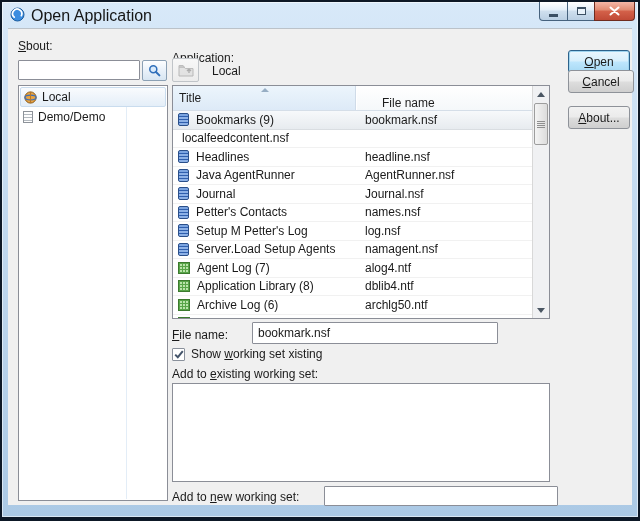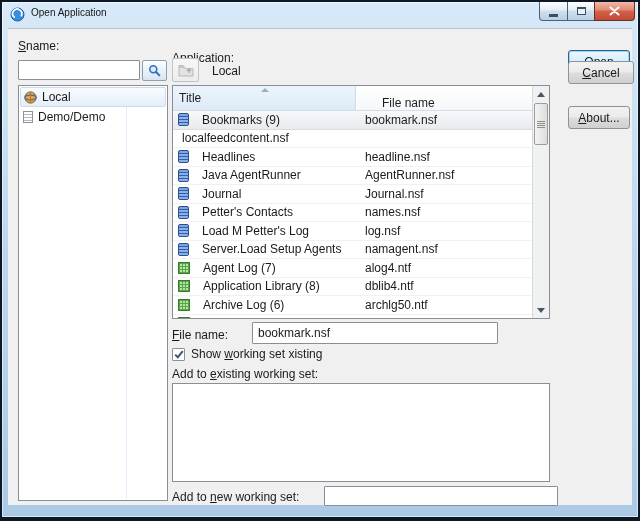--- a/index.html
+++ b/index.html
@@ -6,21 +6,21 @@
   html,body { width:640px; height:521px; font-family:"Liberation Sans", sans-serif; }
   body { position:relative; background:#0d1826; overflow:hidden; }
 
   
   .win-frame { position:absolute; inset:0; background:#0d1826; }
   .glass { position:absolute; left:2px; top:2px; right:2px; bottom:4px;
     background:linear-gradient(180deg,#d8e9f9 0%,#c2d9ef 40%,#abc9e5 100%);
     box-shadow:inset 0 0 0 1px rgba(255,255,255,.55); }
   .titlebar { position:absolute; left:0; top:0; right:0; height:28px; }
   .app-icon { position:absolute; left:10px; top:7px; width:15px; height:15px; }
-  .title-text { position:absolute; left:31px; top:7px; font-size:10px; color:#151515; }
+  .title-text { position:absolute; left:31px; top:7px; font-size:16px; color:#151515; }
 
   .win-controls { position:absolute; top:2px; right:5px; display:flex; height:19px; }
   .wbtn { border:1px solid #46627e; border-top:none; display:flex; align-items:center; justify-content:center;
     background:linear-gradient(180deg,#ffffff 0%,#e3eef8 45%,#cfdfee 50%,#bacfe3 100%); }
   .wbtn.min { width:29px; border-radius:0 0 0 4px; }
   .wbtn.max { width:28px; margin-left:-1px; }
   .wbtn.close { width:41px; margin-left:-1px; border-radius:0 0 4px 0;
     background:linear-gradient(180deg,#f4b7a7 0%,#e08a71 45%,#d4614a 50%,#c04a36 100%); border-color:#6e2b1f; }
   .glyph-min { width:9px; height:3px; background:#3b4f63; margin-top:8px; }
   .glyph-max { width:9px; height:8px; border:1px solid #3b4f63; border-top:2px solid #3b4f63; background:#e9f2fa; }
@@ -67,21 +67,21 @@
   .th-title { position:absolute; left:0; top:0; width:183px; height:100%;
     background:linear-gradient(180deg,#ecf5fc,#ddeaf7); border-right:1px solid #cfdbe8;
     display:flex; align-items:center; padding-left:6px; }
   .th-file { position:absolute; left:184px; top:0; right:0; height:100%;
     background:linear-gradient(180deg,#ffffff,#f5f8fa); display:flex; align-items:flex-end; padding-left:25px; }
   .sort-asc { position:absolute; left:88px; top:2px; width:0; height:0;
     border-left:4px solid transparent; border-right:4px solid transparent; border-bottom:4px solid #97aec4; }
   .tbody { position:absolute; left:0; top:25px; width:360px; bottom:0; overflow:hidden; }
   .trow { height:18.5px; display:flex; align-items:center; border-bottom:1px solid #f1f1f1; font-size:12px; color:#1a1a1a; }
   .trow.selected { background:linear-gradient(180deg,#f7f9fb,#e7ebef); border-bottom-color:#d9dde1; }
-  .tcell-title { width:183px; display:flex; align-items:center; gap:13px; padding-left:5px; overflow:hidden; white-space:nowrap; }
+  .tcell-title { width:183px; display:flex; align-items:center; gap:7px; padding-left:5px; overflow:hidden; white-space:nowrap; }
   .tcell-file { flex:1; padding-left:9px; overflow:hidden; white-space:nowrap; }
 
   .ic-db { width:11px; height:13px; flex:0 0 11px; border:1px solid #2a4f8a; border-radius:2px;
     background:linear-gradient(180deg,#7ba4e0 0,#7ba4e0 2px,#2f5fae 2px,#2f5fae 3px,#8db1e6 3px,#8db1e6 5px,
       #2f5fae 5px,#2f5fae 6px,#8db1e6 6px,#8db1e6 8px,#2f5fae 8px,#2f5fae 9px,#8db1e6 9px); }
   .ic-tpl { width:12px; height:12px; flex:0 0 12px; border:1px solid #3c7a2e; background-color:#b9e3a9;
     background-image:linear-gradient(#58a548 1px,transparent 1px),linear-gradient(90deg,#58a548 1px,transparent 1px);
     background-size:3px 3px; }
   .ic-doc { width:10px; height:12px; background:#fdfdfd; border:1px solid #8d9299;
     background-image:linear-gradient(#b4bac0 1px,transparent 1px); background-size:100% 3px; background-position:0 2px; }
@@ -125,21 +125,21 @@
       <div class="wbtn close">
         <svg width="11" height="10" viewBox="0 0 11 10">
           <path d="M1.5 1.5 L9.5 8.5 M9.5 1.5 L1.5 8.5" stroke="#ffffff" stroke-width="2" stroke-linecap="round"></path>
         </svg>
       </div>
     </div>
   </div>
 
   <div class="client">
 
-    <div class="lbl" style="left:10px; top:10px;"><span class="u">S</span><span>name:</span></div>
+    <div class="lbl" style="left:10px; top:10px;"><span class="u">S</span><span>bout:</span></div>
 
     <input class="textbox" style="left: 10px; top: 31px; width: 122px; height: 20px;" value="">
     <div class="btn search-btn">
       <svg width="13" height="13" viewBox="0 0 13 13">
         <circle cx="5.3" cy="5.3" r="3.5" fill="#d8eafb" stroke="#2f6fba" stroke-width="1.5"></circle>
         <line x1="8" y1="8" x2="11.4" y2="11.4" stroke="#2f6fba" stroke-width="2" stroke-linecap="round"></line>
       </svg>
     </div>
 
     <div class="srv-list">
@@ -213,21 +213,21 @@
         <div class="trow">
           <div class="tcell-title">
               <span class="ic-db"></span>
               <span>Petter's Contacts</span>
             </div>
           <div class="tcell-file">names.nsf</div>
         </div>
         <div class="trow">
           <div class="tcell-title">
               <span class="ic-db"></span>
-              <span>Load M Petter's Log</span>
+              <span>Setup M Petter's Log</span>
             </div>
           <div class="tcell-file">log.nsf</div>
         </div>
         <div class="trow">
           <div class="tcell-title">
               <span class="ic-db"></span>
               <span>Server.Load Setup Agents</span>
             </div>
           <div class="tcell-file">namagent.nsf</div>
         </div>
@@ -272,21 +272,21 @@
         </div>
         <div class="sbtn down">
             <span class="tri-down"></span>
           </div>
       </div>
     </div>
 
     <div class="btn default" style="left:560px; top:21px; width:62px; height:23px;">
       <span><span class="u">O</span><span>pen</span></span>
     </div>
-    <div class="btn" style="left:560px; top:32px; width:66px; height:23px;">
+    <div class="btn" style="left:560px; top:41px; width:66px; height:23px;">
       <span><span class="u">C</span><span>ancel</span></span>
     </div>
     <div class="btn" style="left:560px; top:77px; width:62px; height:23px;">
       <span><span class="u">A</span><span>bout...</span></span>
     </div>
 
     <div class="lbl" style="left:164px; top:299px;"><span class="u">F</span><span>ile name:</span></div>
     <input class="textbox" style="left: 244px; top: 293px; width: 246px; height: 22px;" value="bookmark.nsf">
 
     <div class="checkbox" data-checked="true">

